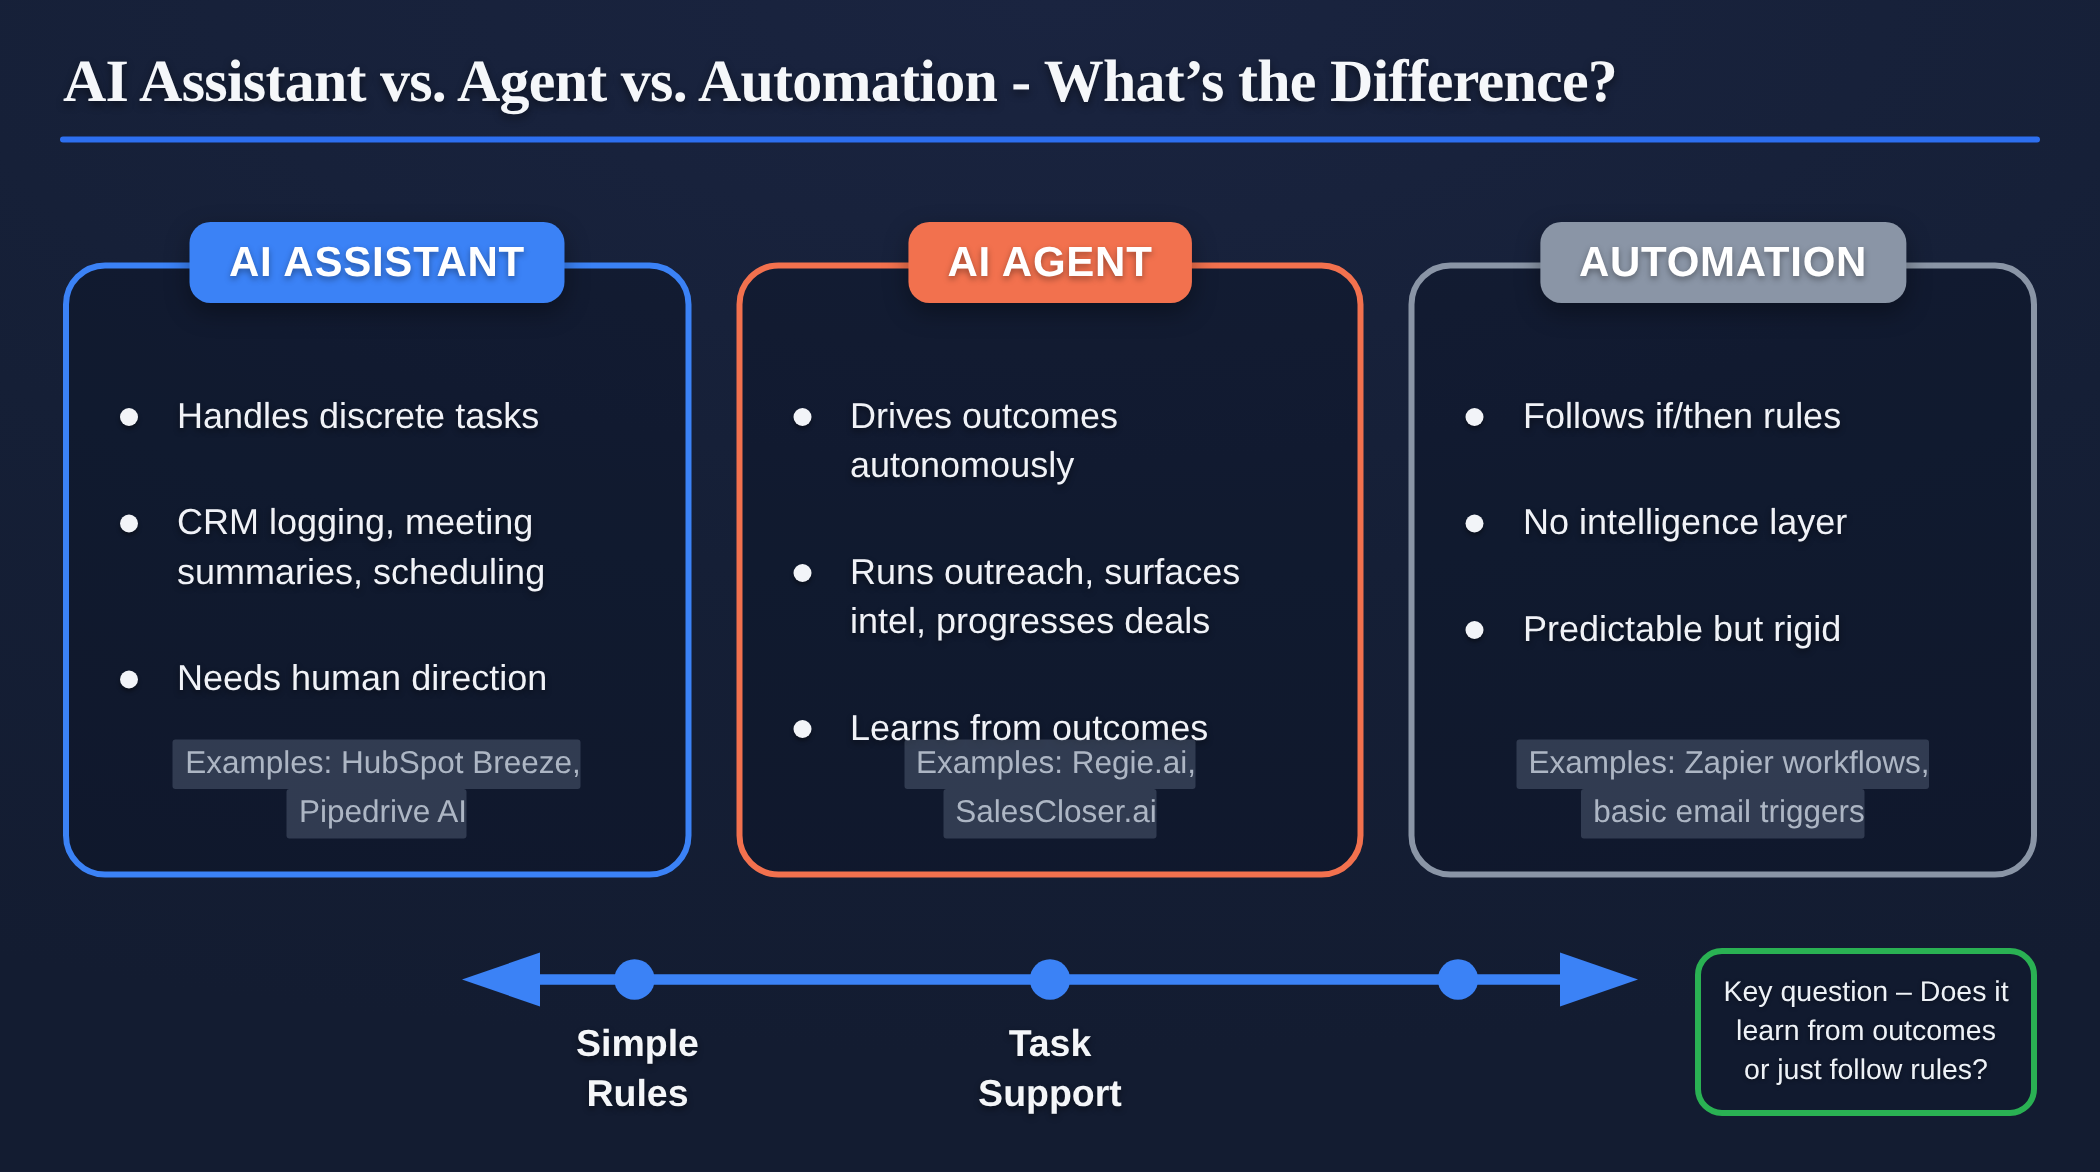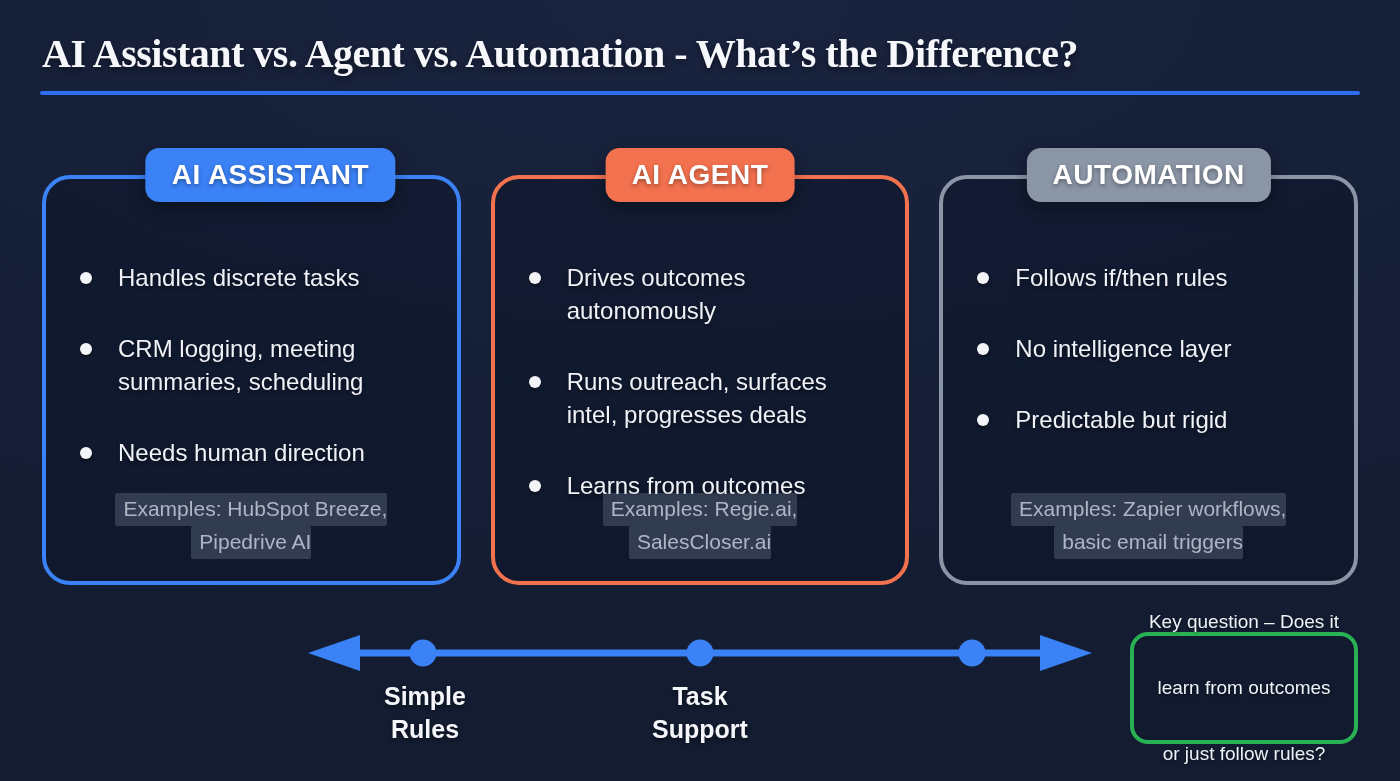--- a/index.html
+++ b/index.html
@@ -93,21 +93,21 @@
 <body style="background: rgb(22, 31, 55);">
 
 <div id="stage">
 
   <div class="title">AI Assistant vs. Agent vs. Automation - What’s the Difference?</div>
   <div class="title-underline" style="background: rgb(45, 111, 240);"></div>
 
   <div class="cards">
 
     <div class="card" style="border-color: rgb(59, 130, 246);">
-      <div class="badge" style="background: rgb(59, 130, 246); margin-left: 19px;">AI ASSISTANT</div>
+      <div class="badge" style="background: rgb(59, 130, 246);">AI ASSISTANT</div>
       <ul class="bullets">
         <li>
           <span class="bullet-dot"></span>
           <span class="bullet-text">Handles discrete tasks</span>
         </li>
         <li>
           <span class="bullet-dot"></span>
           <span class="bullet-text">CRM logging, meeting summaries, scheduling</span>
         </li>
         <li>
@@ -178,19 +178,19 @@
 
   <div class="spectrum-label label-0">
     <div>Simple</div>
     <div>Rules</div>
   </div>
   <div class="spectrum-label label-1">
     <div>Task</div>
     <div>Support</div>
   </div>
 
-  <div class="key-box" style="border-color: rgb(42, 177, 83); gap: 40px;">
+  <div class="key-box" style="border-color: rgb(42, 177, 83);">
     <div>Key question – Does it</div>
     <div>learn from outcomes</div>
     <div>or just follow rules?</div>
   </div>
 
 </div>
 
 </body></html>

